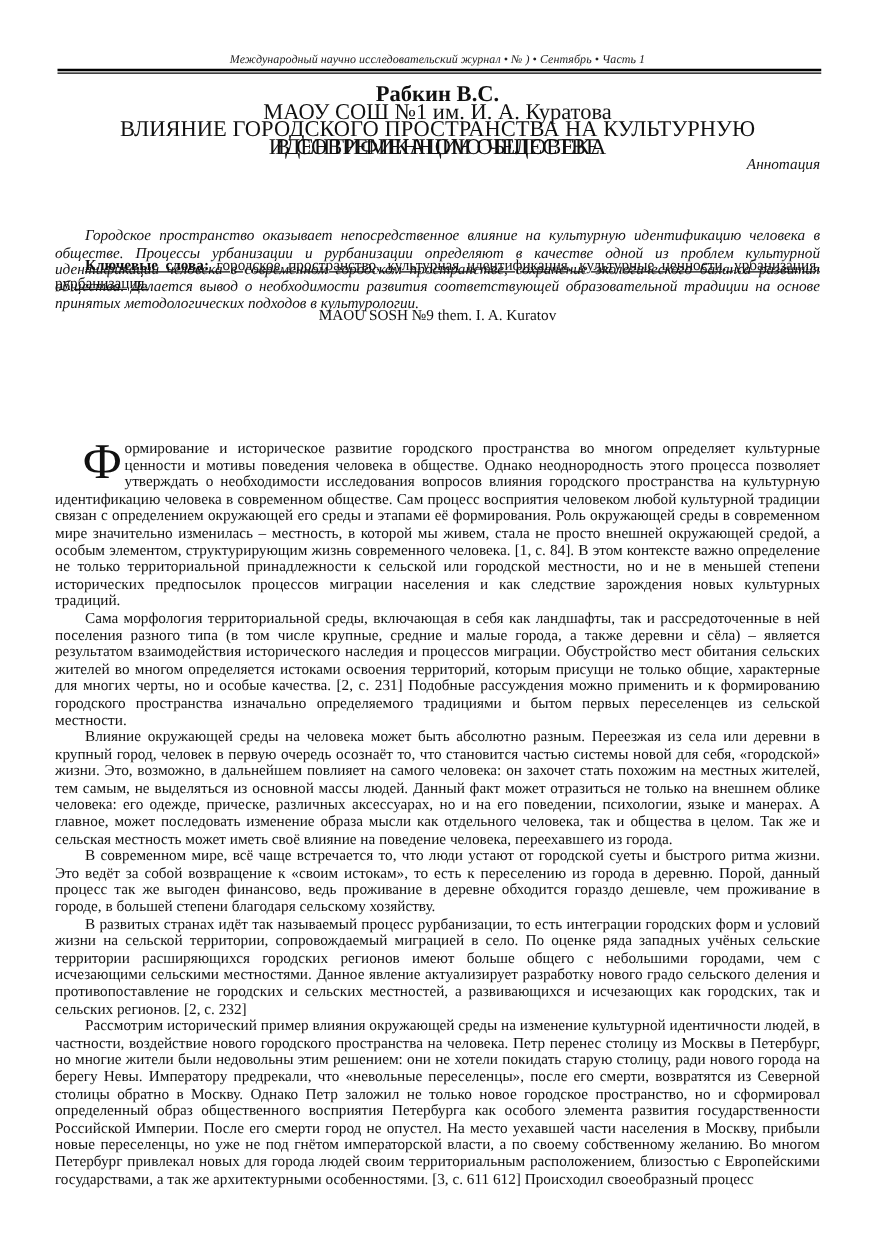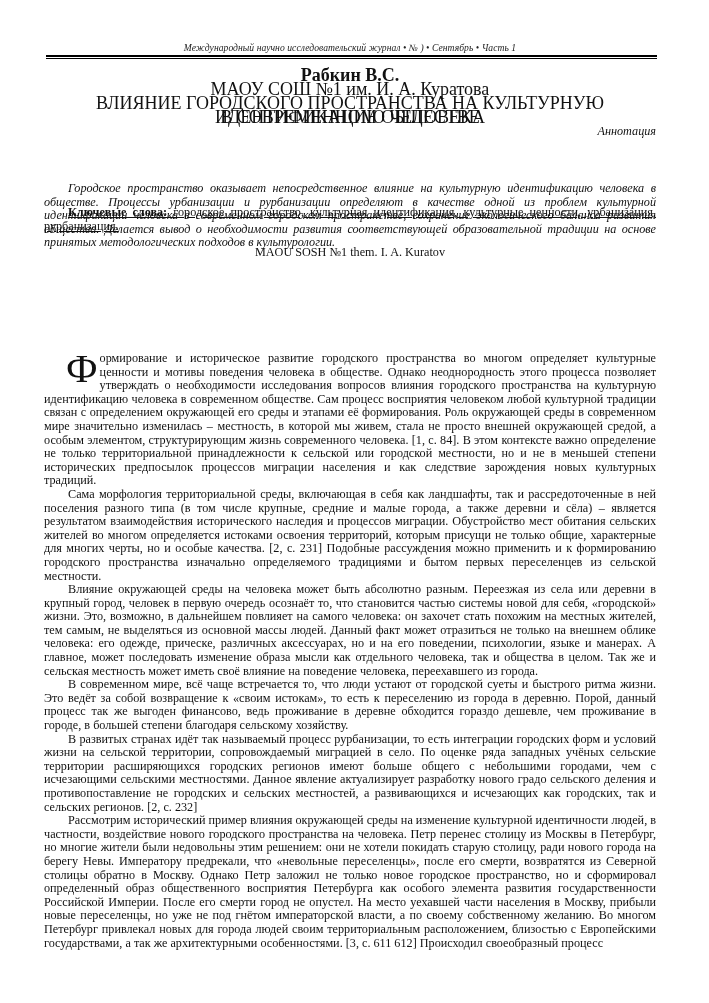--- a/index.html
+++ b/index.html
@@ -52,21 +52,21 @@
   <div class="hdr author">Рабкин В.С.</div>
   <div class="hdr affil">МАОУ  СОШ  №1 им. И. А. Куратова</div>
   <div class="hdr title1">ВЛИЯНИЕ ГОРОДСКОГО ПРОСТРАНСТВА  НА КУЛЬТУРНУЮ  ИДЕНТИФИКАЦИЮ ЧЕЛОВЕКА</div>
   <div class="hdr title2">В СОВРЕМЕННОМ ОБЩЕСТВЕ</div>
 
   <div class="annot-label">Аннотация</div>
   <div class="block abstract indent">Городское пространство оказывает непосредственное влияние на культурную  идентификацию человека в обществе. Процессы урбанизации и рурбанизации определяют в качестве одной из проблем культурной идентификации человека в современном городском пространстве, сохранение экологического баланса развития общества. Делается вывод о необходимости  развития соответствующей образовательной традиции на основе принятых  методологических подходов в культурологии.</div>
 
   <div class="block keywords indent"><span class="kw-label">Ключевые слова:</span><span> городское пространство, культурная идентификация,  культурные ценности, урбанизация, рурбанизация.</span></div>
 
-  <div class="en-affil">MAOU SOSH  №1 them. I. A. Kuratov</div>
+  <div class="en-affil">MAOU SOSH  №9 them. I. A. Kuratov</div>
 
   <div class="block body">
     <p class="first"><span class="dropcap">Ф</span><span>ормирование и историческое развитие городского пространства во многом определяет культурные ценности и мотивы поведения человека в обществе. Однако неоднородность этого процесса позволяет утверждать о необходимости исследования вопросов влияния городского пространства на культурную идентификацию человека в современном обществе. Сам процесс  восприятия человеком любой культурной традиции связан с определением окружающей его среды и этапами её формирования. Роль окружающей среды в современном мире значительно изменилась – местность, в которой мы живем, стала не просто внешней окружающей средой,  а особым элементом, структурирующим жизнь современного человека. [1, с. 84]. В этом контексте важно определение не только территориальной принадлежности к сельской или городской местности, но и не в меньшей степени исторических предпосылок процессов миграции населения и как следствие зарождения новых культурных традиций.</span></p>
     <p>Сама морфология территориальной среды, включающая в себя как  ландшафты, так и рассредоточенные в ней поселения разного типа (в том числе крупные, средние и малые города, а также деревни и сёла) – является результатом взаимодействия исторического наследия и процессов миграции. Обустройство мест обитания сельских жителей во многом определяется истоками освоения территорий, которым присущи не только общие, характерные для многих черты, но и особые качества. [2, с. 231] Подобные рассуждения можно применить и к формированию городского пространства  изначально определяемого традициями и бытом первых переселенцев из  сельской местности.</p>
     <p>Влияние окружающей среды на человека может быть абсолютно разным. Переезжая из села или деревни в крупный город, человек в первую очередь осознаёт то, что становится частью системы новой для себя, «городской» жизни. Это, возможно, в дальнейшем повлияет на самого человека: он захочет стать похожим на местных жителей, тем самым, не выделяться из основной массы людей. Данный факт может отразиться не только на внешнем облике человека: его одежде, прическе, различных аксессуарах, но и на его поведении, психологии, языке и манерах. А главное, может последовать изменение образа мысли как отдельного человека, так и общества в целом. Так же и сельская местность может иметь своё влияние на поведение человека, переехавшего из города.</p>
     <p>В современном мире, всё чаще встречается то, что люди устают от городской суеты и быстрого ритма жизни. Это ведёт за собой возвращение к «своим истокам», то есть к переселению из города в деревню. Порой, данный процесс так же выгоден финансово, ведь проживание в деревне обходится гораздо  дешевле, чем проживание в городе, в большей степени благодаря сельскому хозяйству.</p>
     <p>В развитых странах идёт так называемый процесс рурбанизации, то есть интеграции городских форм и условий жизни на сельской территории, сопровождаемый миграцией в село. По оценке ряда западных учёных сельские территории расширяющихся городских регионов имеют больше общего с небольшими городами, чем с исчезающими сельскими местностями. Данное явление актуализирует разработку нового градо  сельского деления и противопоставление не городских и сельских местностей, а развивающихся и исчезающих как городских, так и сельских регионов. [2, с. 232]</p>
     <p>Рассмотрим исторический пример влияния окружающей среды на изменение культурной идентичности людей, в частности, воздействие нового  городского пространства на человека.  Петр   перенес столицу из Москвы в Петербург, но многие жители были недовольны этим решением: они не хотели покидать старую столицу, ради нового города на берегу Невы. Императору предрекали, что «невольные переселенцы», после его смерти,  возвратятся из Северной столицы обратно в Москву. Однако  Петр    заложил  не только  новое городское пространство,  но и  сформировал определенный образ  общественного восприятия  Петербурга как особого элемента развития государственности Российской Империи. После его смерти  город не опустел.  На  место уехавшей части населения в Москву, прибыли новые переселенцы, но уже не под гнётом императорской власти, а по своему собственному желанию. Во многом Петербург привлекал новых для города людей своим территориальным расположением, близостью с Европейскими государствами, а так же архитектурными особенностями. [3, с. 611 612]   Происходил своеобразный процесс</p>
   </div>
 </div>

